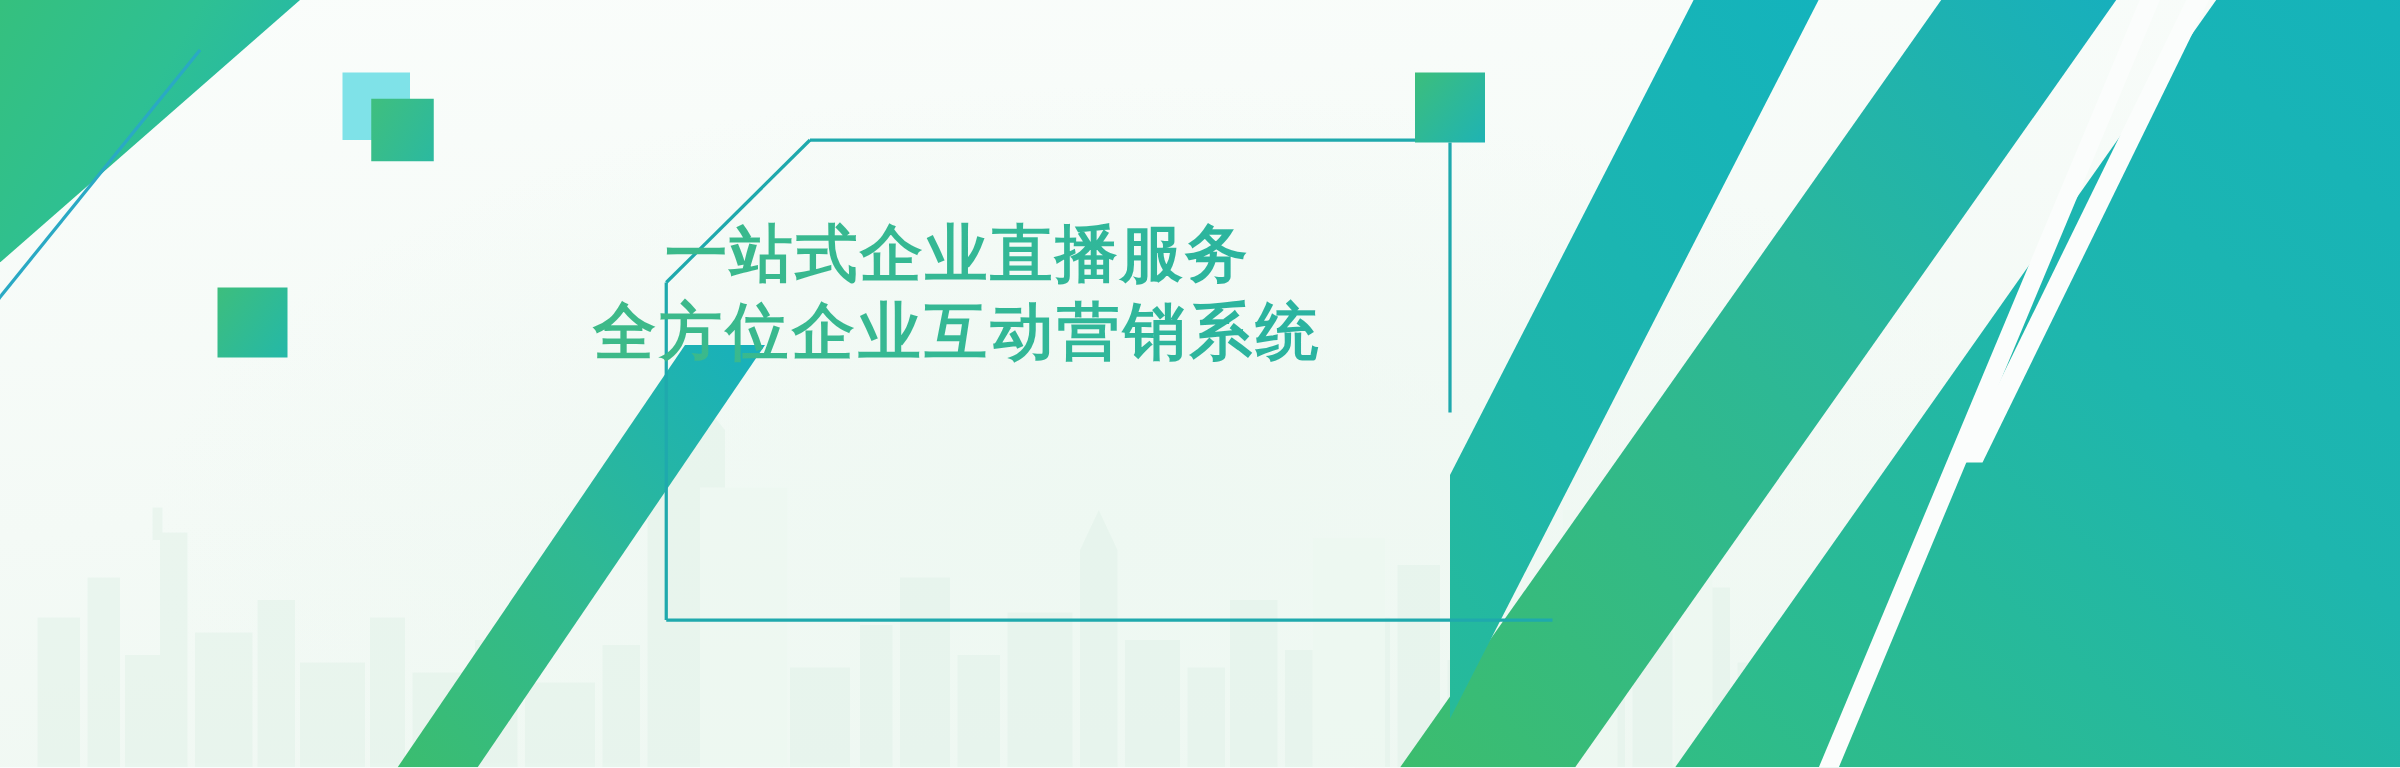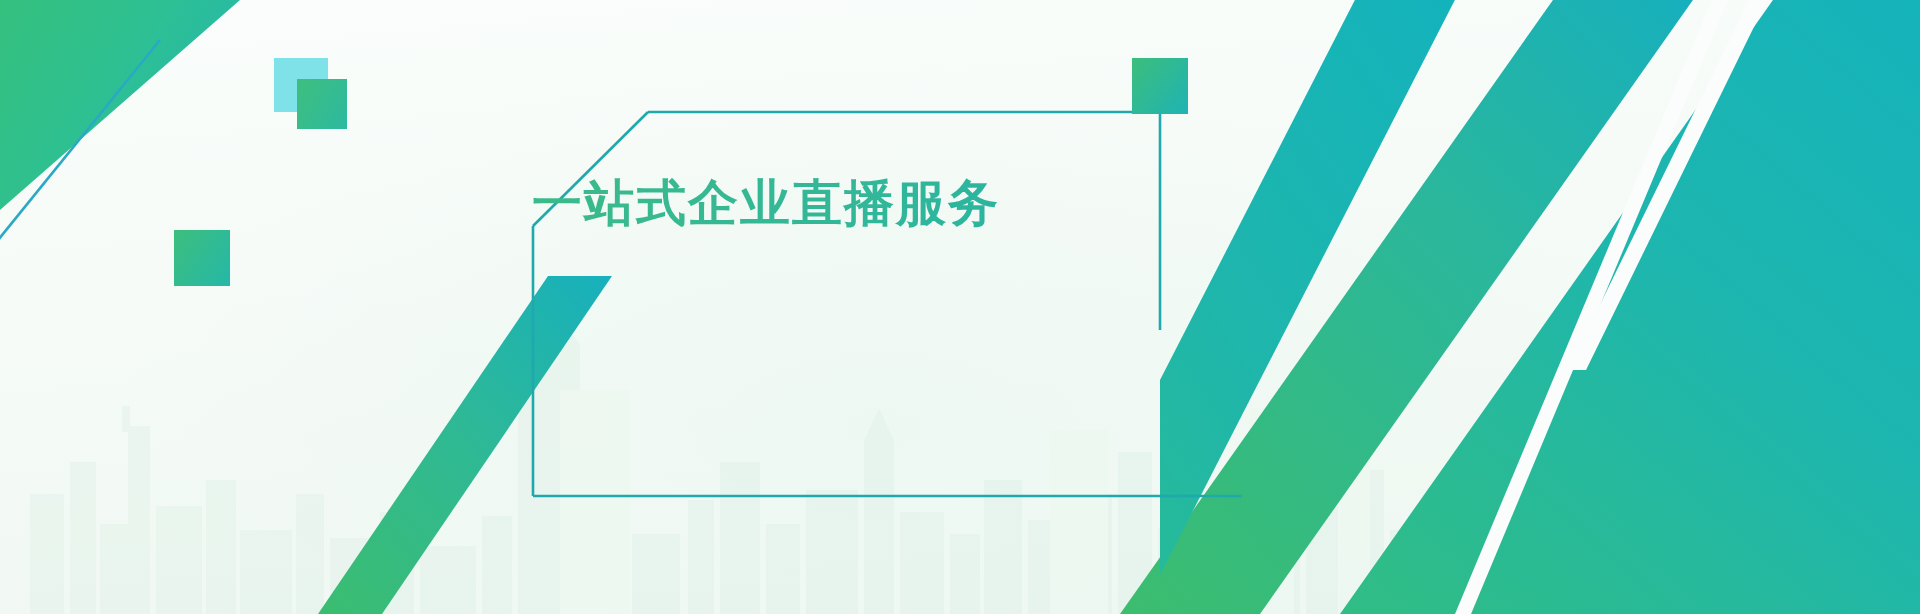--- a/index.html
+++ b/index.html
@@ -243,15 +243,16 @@
     </g>
   </svg>
 
   <div class="sq sq-cyan"></div>
   <div class="sq sq-green-small"></div>
   <div class="sq sq-green-left"></div>
   <div class="sq sq-green-top"></div>
 
   <div class="headline">
     <span class="headline-row line1">一站式企业直播服务</span>
+    <span class="headline-row line2">全方位企业互动营销系统</span>
   </div>
 
 </div>
 
 </body></html>

